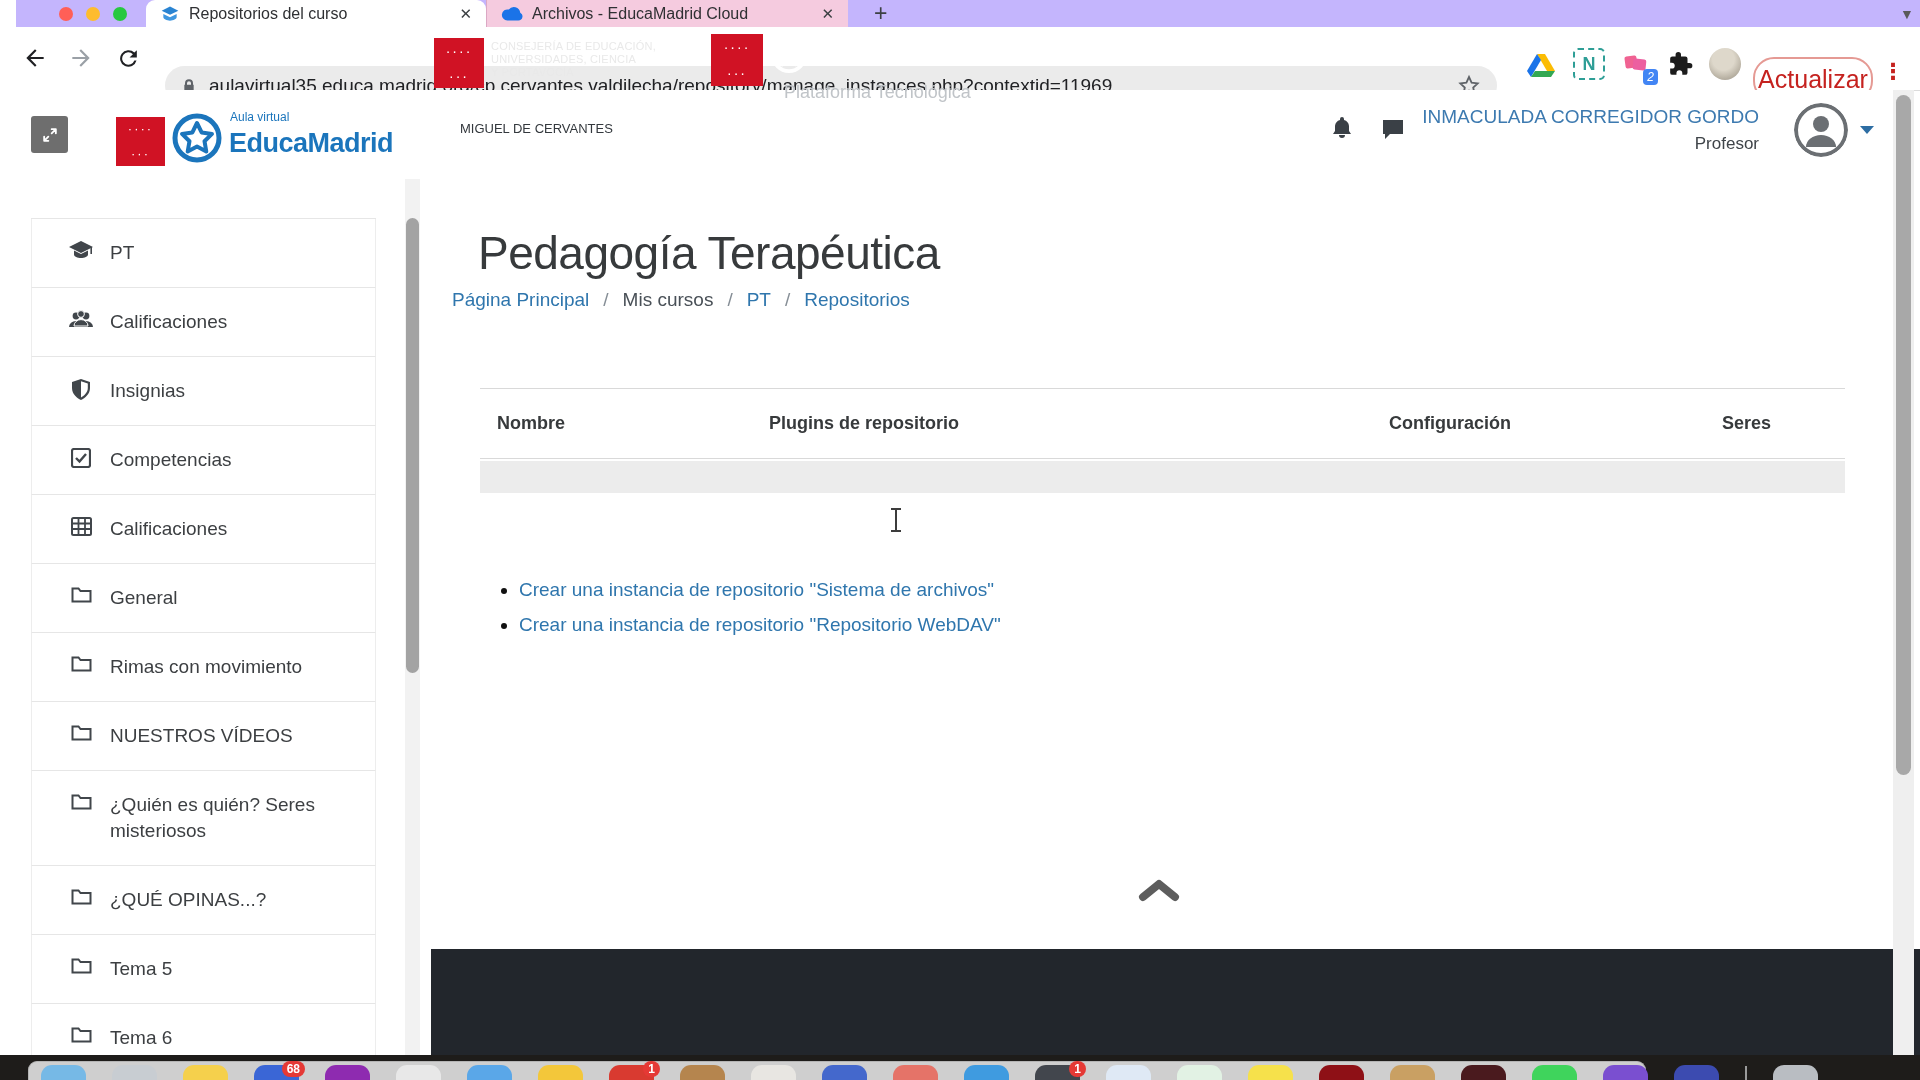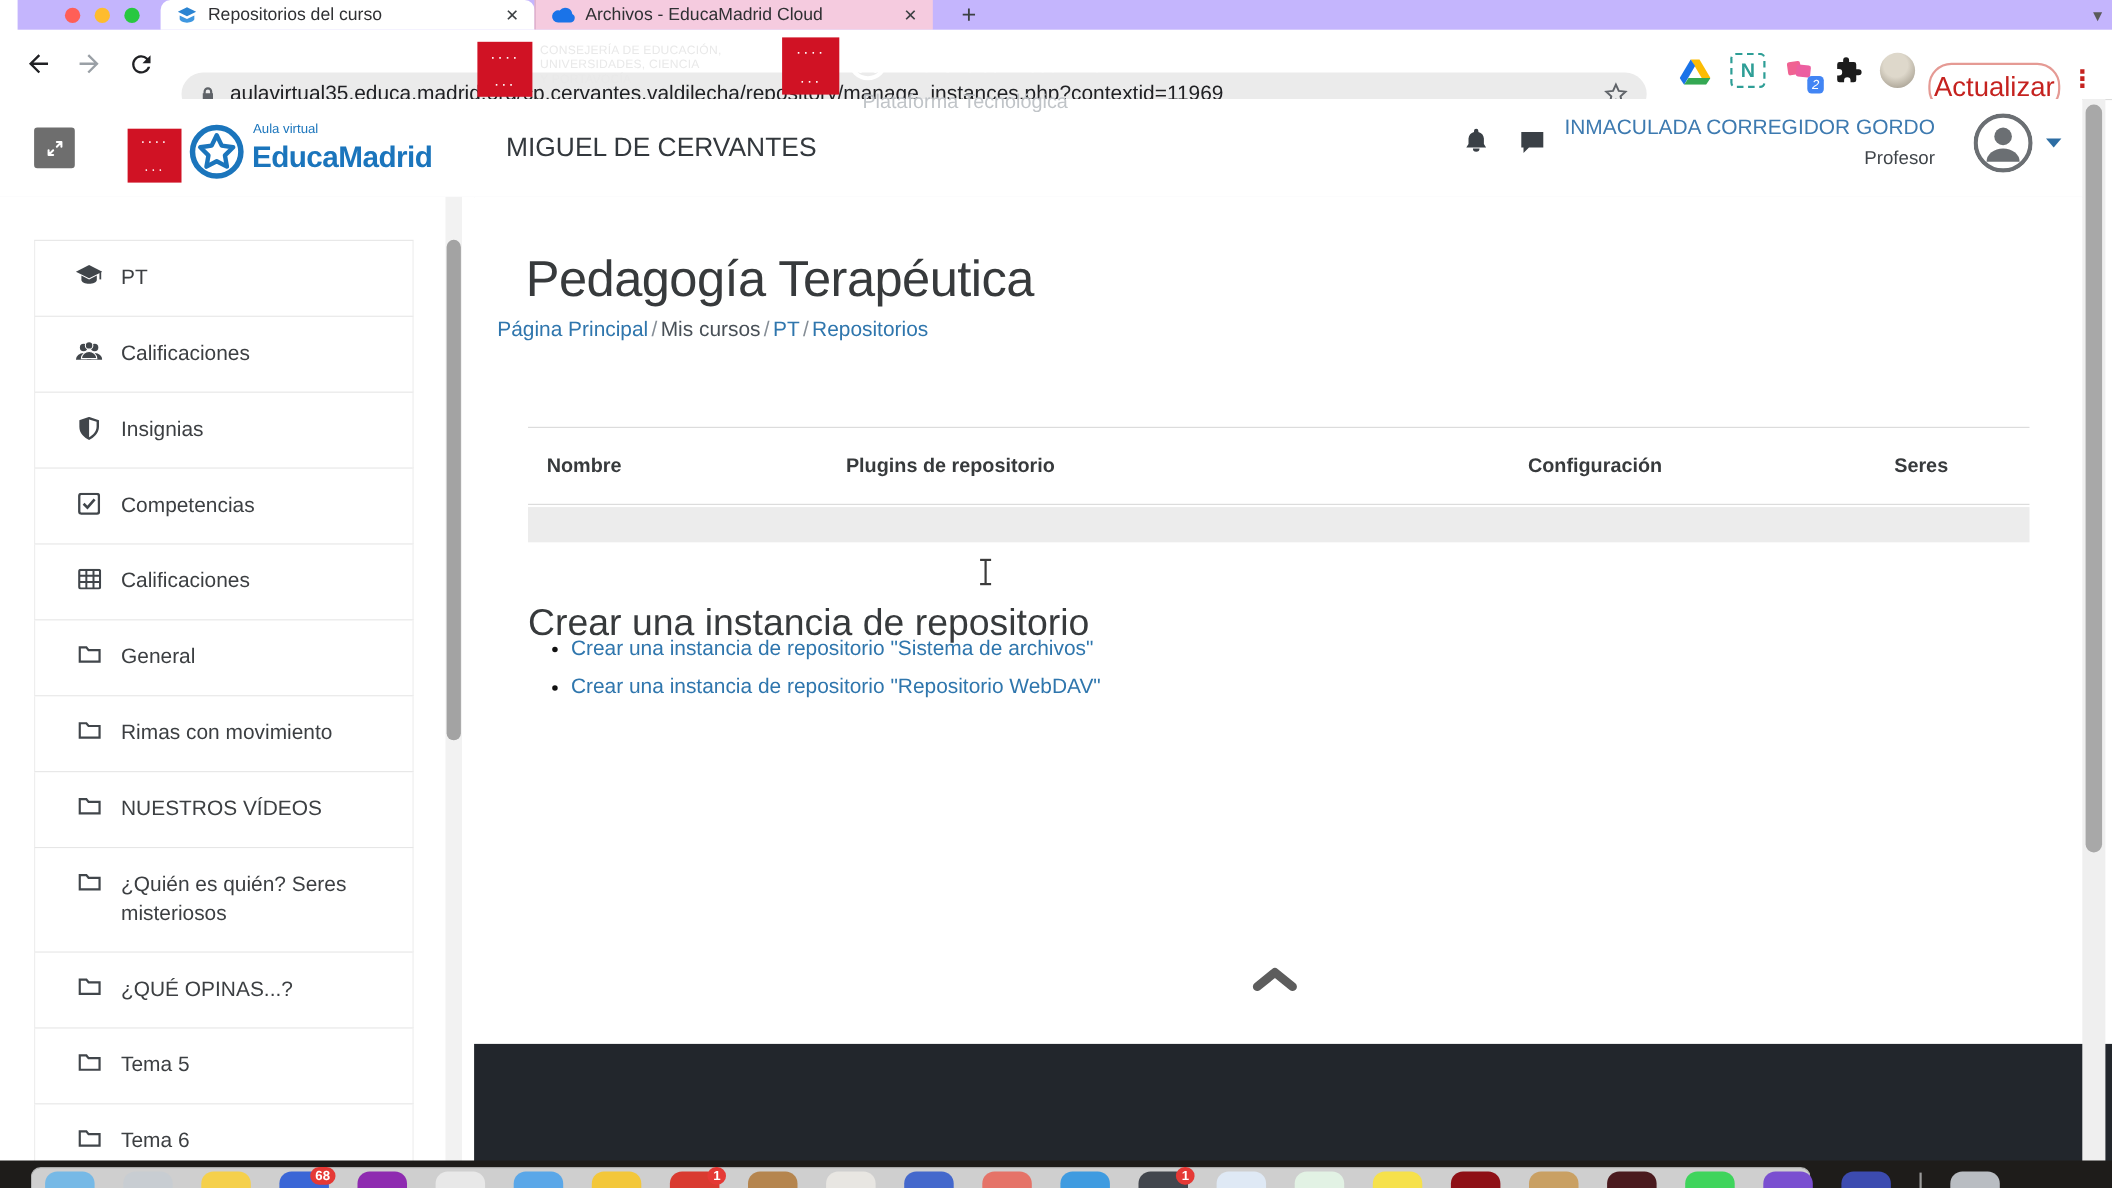--- a/index.html
+++ b/index.html
@@ -37,41 +37,41 @@
   
   .mheader{left:0;top:90px;width:1893px;height:89px;background:#fff;border-bottom:1px solid #dee2e6;}
   .fsbtn{left:31px;top:26px;width:37px;height:37px;background:#6e6e6e;border-radius:3px;
     display:flex;align-items:center;justify-content:center;}
   .cam-flag{background:#d01224;display:grid;grid-template-rows:1fr 1fr;align-items:center;justify-items:center;}
   .cam-dots{color:#fff;letter-spacing:2px;line-height:8px;}
   .logo-cam{left:116px;top:27px;width:49px;height:49px;}
   .em-star{left:171px;top:22px;}
   .logo-l1{left:230px;top:20px;font-size:12px;color:#1b75bc;}
   .logo-l2{left:229px;top:38px;font-size:27px;font-weight:bold;color:#1b75bc;letter-spacing:-0.5px;}
-  .school{left:460px;top:31px;font-size:24px;color:#33383d;}
+  .school{left:460px;top:31px;font-size:13px;color:#33383d;}
   .hdr-ic{top:24px;color:#3a4046;}
   .uname{right:134px;top:16px;font-size:19px;color:#3d7ab0;text-align:right;white-space:nowrap;}
   .urole{right:134px;top:44px;font-size:17px;color:#3f4449;text-align:right;}
   .avatar-lg{left:1794px;top:13px;width:54px;height:54px;border-radius:50%;background:#fff;overflow:hidden;}
   .caret{left:1860px;top:36px;width:0;height:0;border-left:7px solid transparent;border-right:7px solid transparent;border-top:8px solid #2d6da3;}
 
   
   .drawer{left:0;top:179px;width:431px;height:884px;background:#fff;}
   .sb-card{position:absolute;left:31px;top:39px;width:345px;border-top:1px solid #e6e6e6;}
   .sb-item{display:flex;align-items:flex-start;gap:17px;padding:21px 10px 21px 37px;
     border-bottom:1px solid #e6e6e6;border-left:1px solid #ededed;border-right:1px solid #ededed;box-sizing:border-box;}
   .sb-ico{width:24px;flex:none;display:flex;justify-content:center;padding-top:1px;}
   .sb-label{font-size:19px;color:#3c3f42;line-height:26px;}
   .sb-track{left:405px;top:0;width:15px;height:884px;background:#f2f2f2;}
   .sb-thumb{left:406px;top:39px;width:13px;height:455px;background:#a3a3a3;border-radius:7px;}
 
   
   .main{left:431px;top:179px;width:1462px;height:770px;background:#fff;}
   .h1{position:absolute;left:19px;top:16px;font-size:46px;font-weight:300;color:#373a3c;letter-spacing:-0.5px;margin-left:28px;}
-  .crumbs{position:absolute;left:21px;top:110px;font-size:19px;color:#868e96;display:flex;gap:3px;}
+  .crumbs{position:absolute;left:21px;top:110px;font-size:19px;color:#868e96;display:flex;gap:14px;}
   .crumbs .lnk{color:#2f76ad;}
   .crumbs .plain{color:#495057;}
   .rtable{position:absolute;left:49px;top:209px;width:1365px;}
   .rtable .hrow{display:grid;grid-template-columns:272px 620px 333px 1fr;border-top:1px solid #d9d9d9;border-bottom:1px solid #d9d9d9;}
   .rtable .hcell{font-size:18px;font-weight:bold;color:#373a3c;padding:24px 0 24px 17px;}
   .rtable .erow{height:32px;background:#ececec;margin-top:2px;}
   .h2{position:absolute;left:49px;top:340px;font-size:34px;font-weight:300;color:#373a3c;}
   .linklist{position:absolute;left:70px;top:400px;margin:0;padding:0 0 0 18px;}
   .linklist li{font-size:19px;color:#111;margin-bottom:13px;}
   .linklist a{color:#2f76ad;text-decoration:none;}
@@ -376,21 +376,20 @@
     <div class="rtable">
       <div class="hrow">
         <span class="hcell">Nombre</span>
         <span class="hcell">Plugins de repositorio</span>
         <span class="hcell">Configuración</span>
         <span class="hcell">Seres</span>
       </div>
       <div class="erow"></div>
     </div>
 
-    <h2 class="h2">Crear una instancia de repositorio</h2>
 
     <ul class="linklist">
       <li><a href="#">Crear una instancia de repositorio "Sistema de archivos"</a></li>
       <li><a href="#">Crear una instancia de repositorio "Repositorio WebDAV"</a></li>
     </ul>
 
     <span class="ibeam"></span>
 
     <span class="chevup">
       <svg width="42" height="24" viewBox="0 0 42 24">

